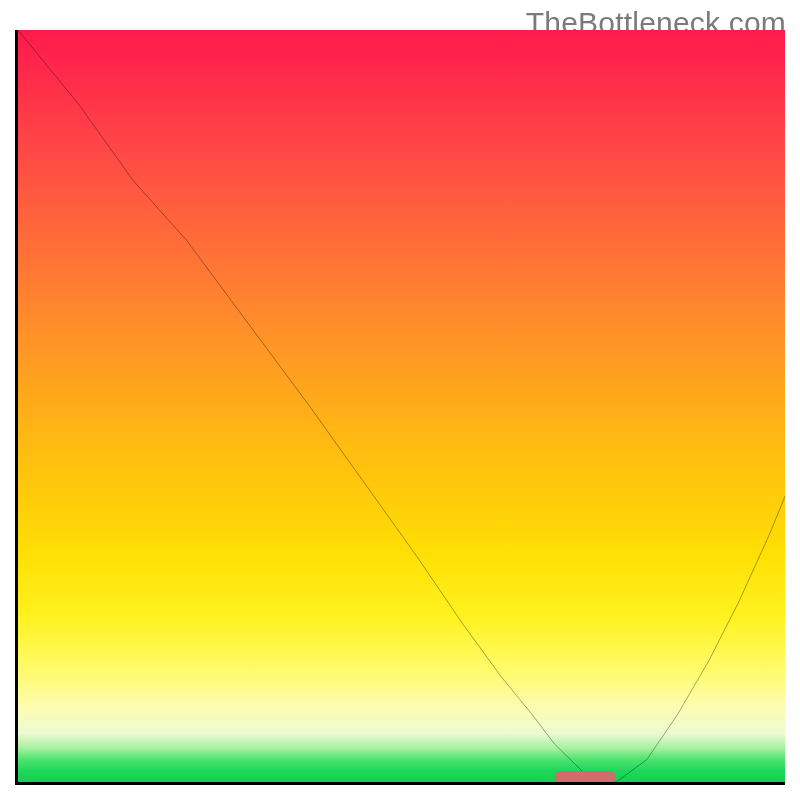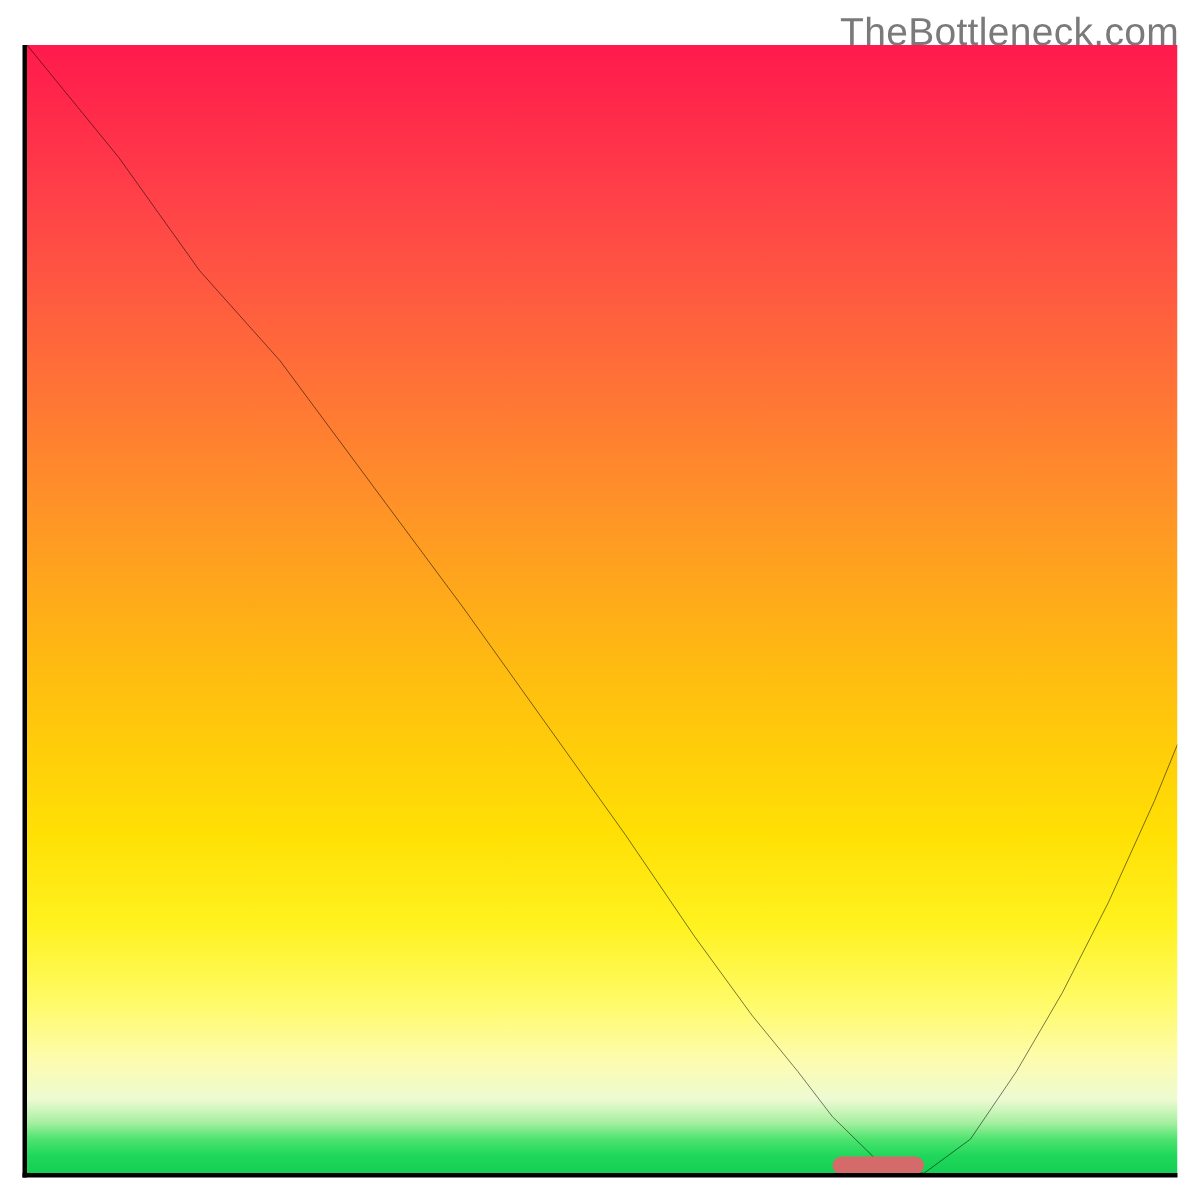--- a/index.html
+++ b/index.html
@@ -66,21 +66,21 @@
     height: 12px;
     border-radius: 6px;
     background: #d46a6a;
     bottom: -1px; 
   }
   .watermark {
     position: absolute;
     top: 6px;
     right: 14px;
     color: #7a7a7a;
-    font-size: 26px;
+    font-size: 30px;
     letter-spacing: 0.2px;
   }
 </style>
 </head>
 <body>
 
 <div class="frame">
 
   <div class="watermark">TheBottleneck.com</div>
 

